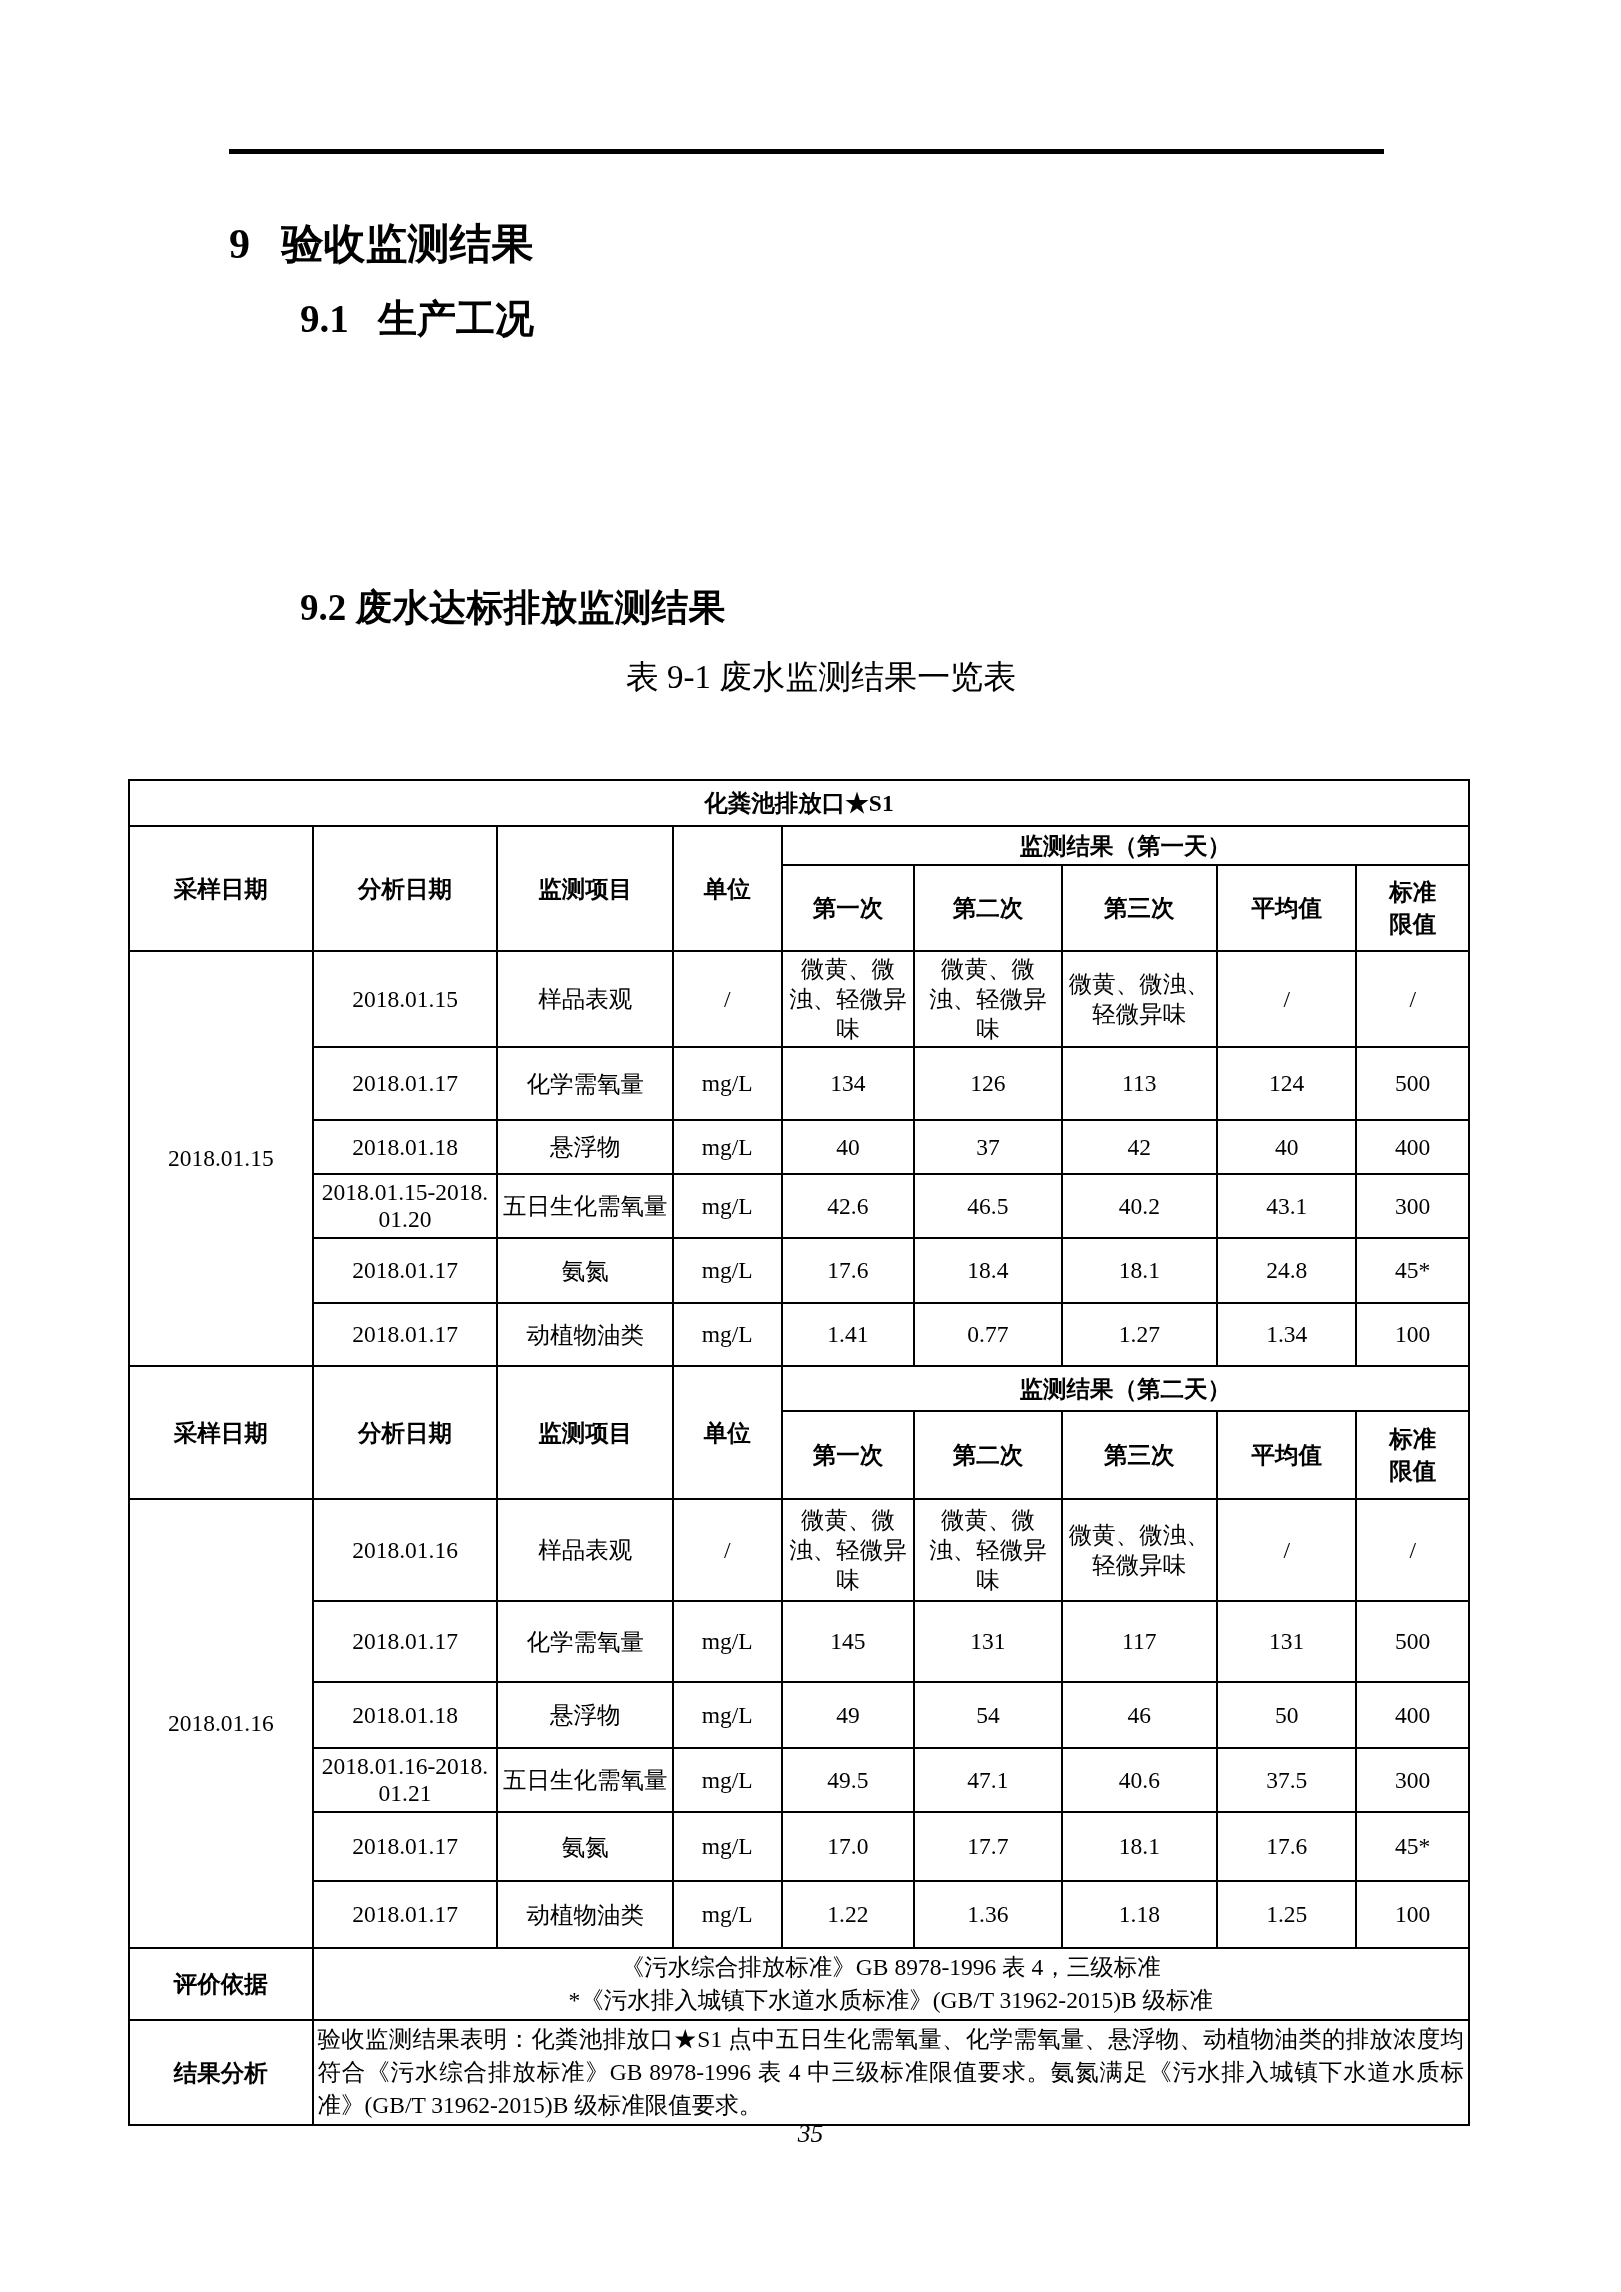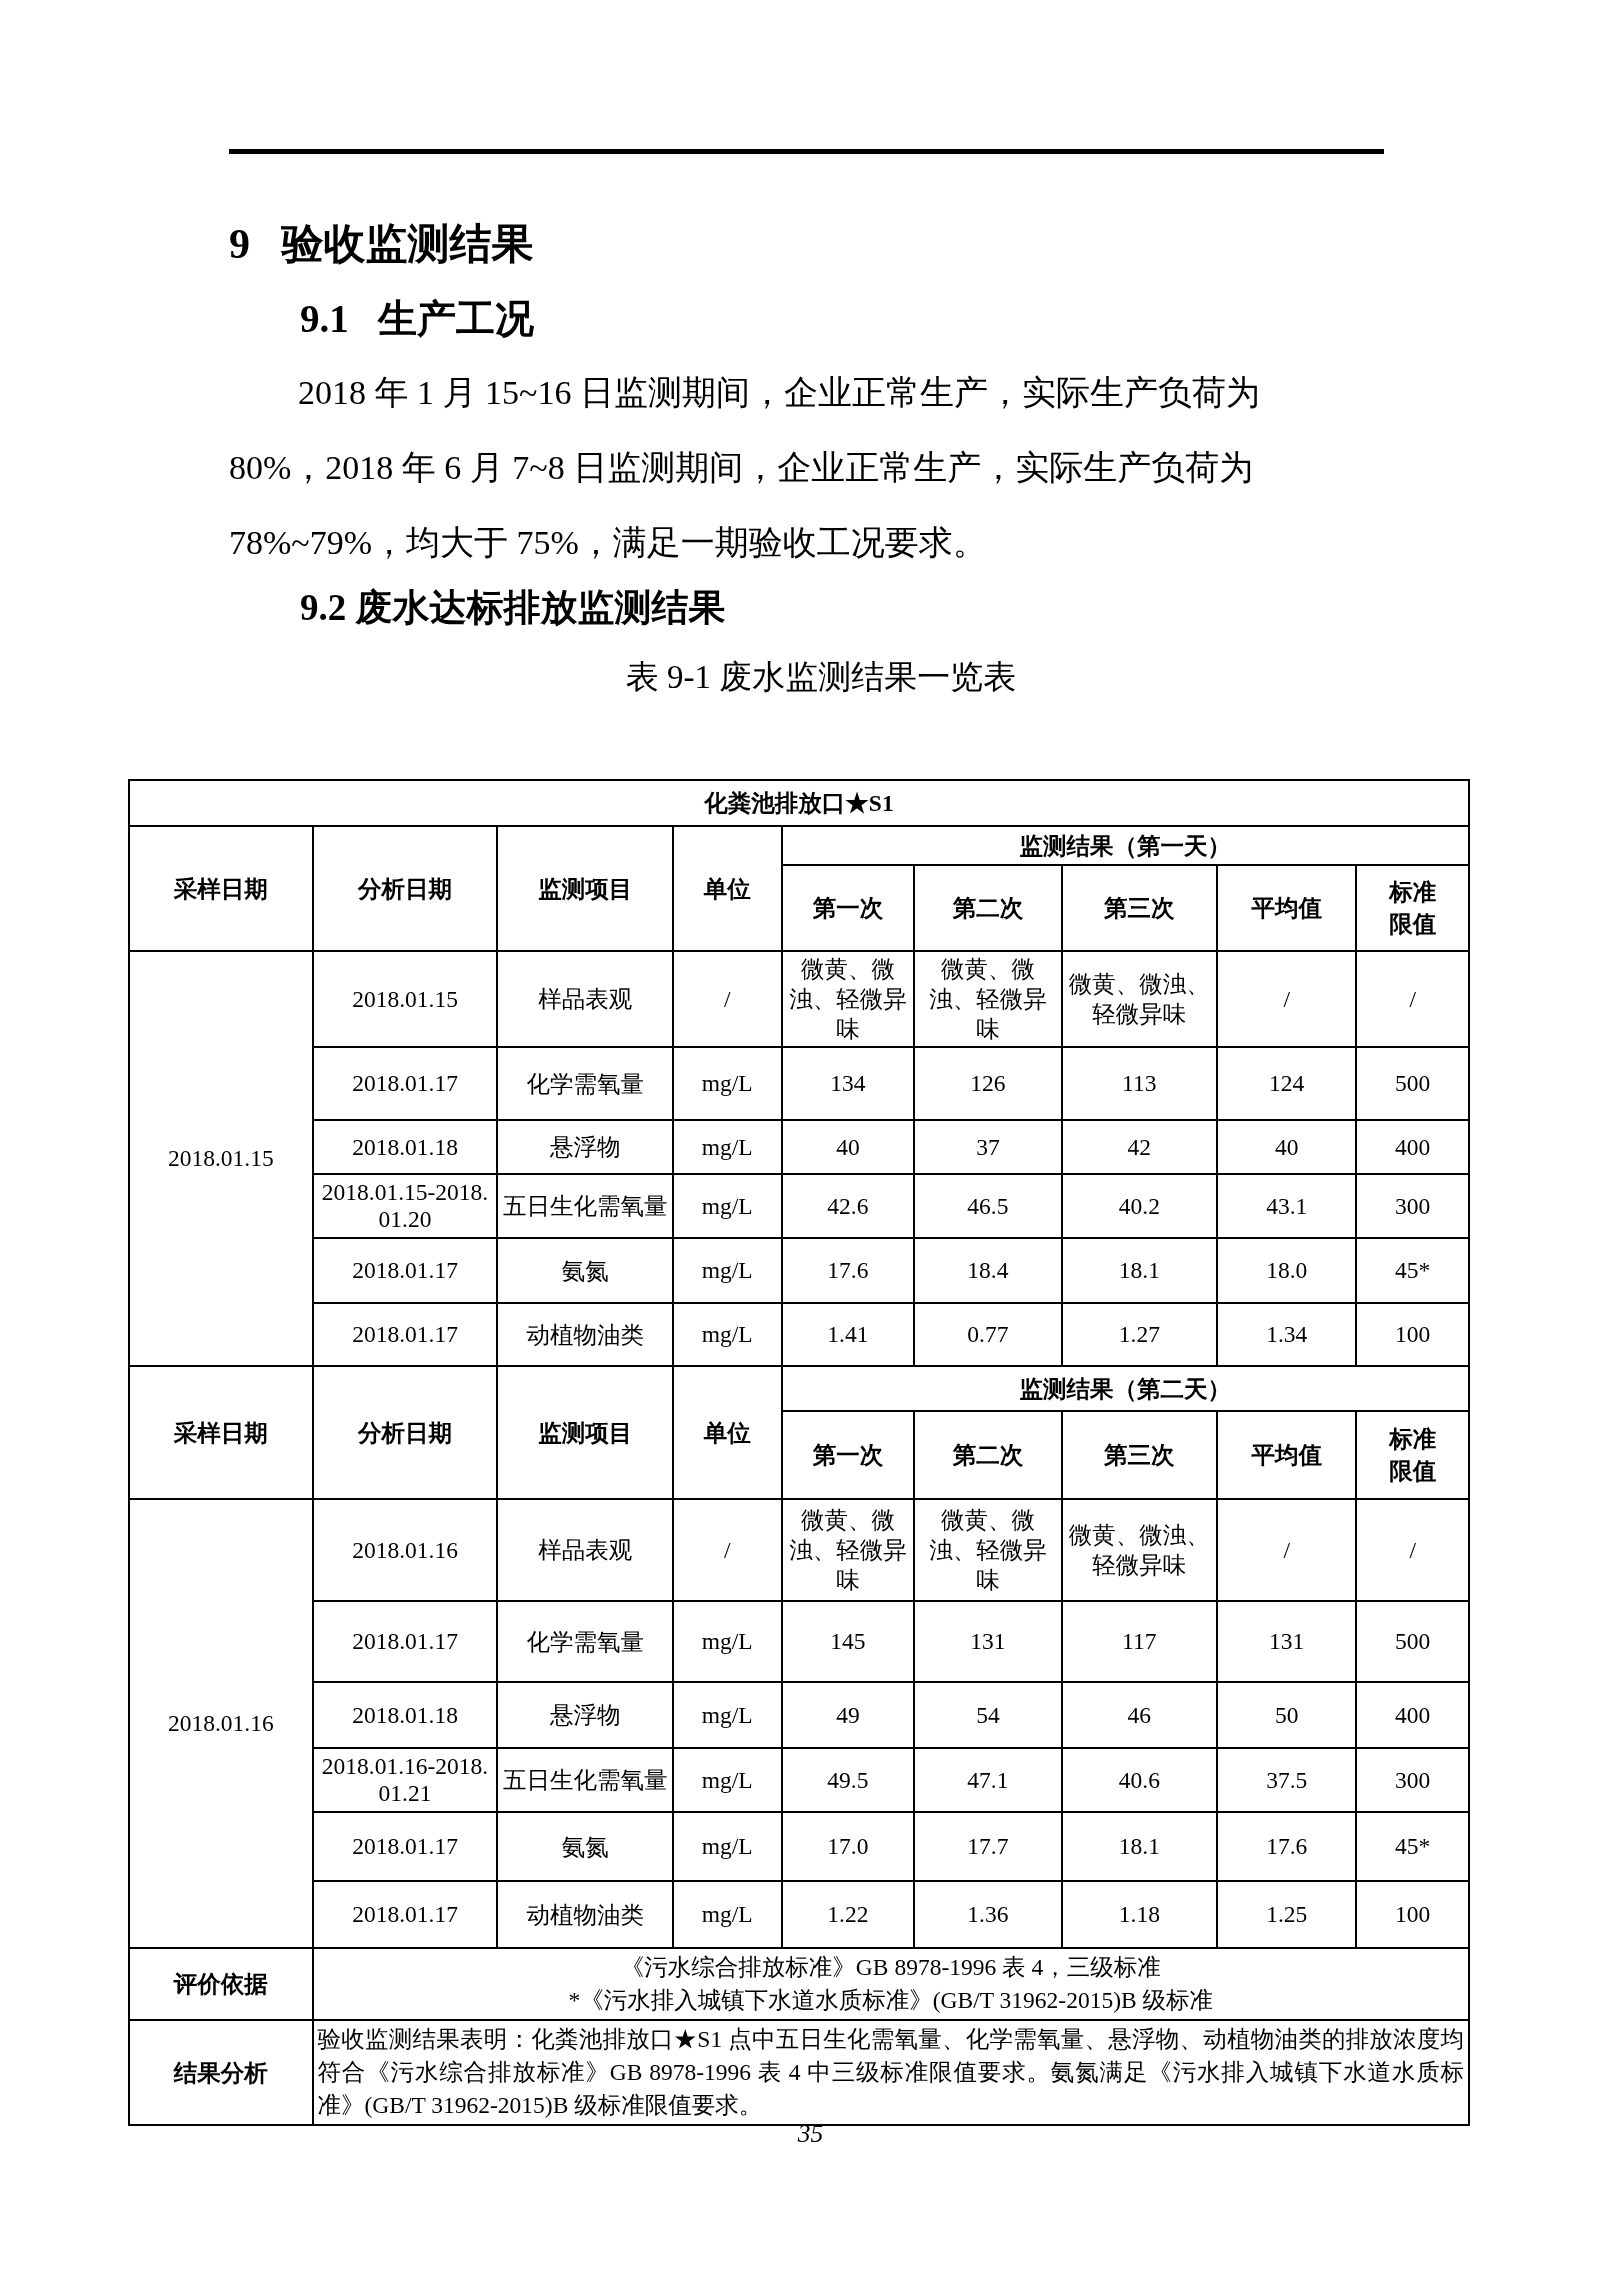--- a/index.html
+++ b/index.html
@@ -65,25 +65,20 @@
 </head>
 <body>
 
 <div class="page">
 
   <div class="top-rule"></div>
 
   <div class="h1">9   验收监测结果</div>
   <div class="h2">9.1   生产工况</div>
 
-  <div class="para">
-    <div class="pline indent">2018 年 1 月 15~16 日监测期间，企业正常生产，实际生产负荷为</div>
-    <div class="pline">80%，2018 年 6 月 7~8 日监测期间，企业正常生产，实际生产负荷为</div>
-    <div class="pline">78%~79%，均大于 75%，满足一期验收工况要求。</div>
-  </div>
 
   <div class="h3">9.2 废水达标排放监测结果</div>
 
   <div class="tbl-caption">表 9-1 废水监测结果一览表</div>
 
   <div class="tbl-wrap">
     <table class="monitor">
       <colgroup>
         <col style="width:13.7%">
           <col style="width:13.8%">
@@ -160,21 +155,21 @@
         <td>43.1</td>
         <td>300</td>
       </tr>
       <tr style="height:65px">
         <td class="date-cell">2018.01.17</td>
         <td>氨氮</td>
         <td>mg/L</td>
         <td>17.6</td>
         <td>18.4</td>
         <td>18.1</td>
-        <td>18.0</td>
+        <td>24.8</td>
         <td>45*</td>
       </tr>
       <tr style="height:63px">
         <td class="date-cell">2018.01.17</td>
         <td>动植物油类</td>
         <td>mg/L</td>
         <td>1.41</td>
         <td>0.77</td>
         <td>1.27</td>
         <td>1.34</td>

